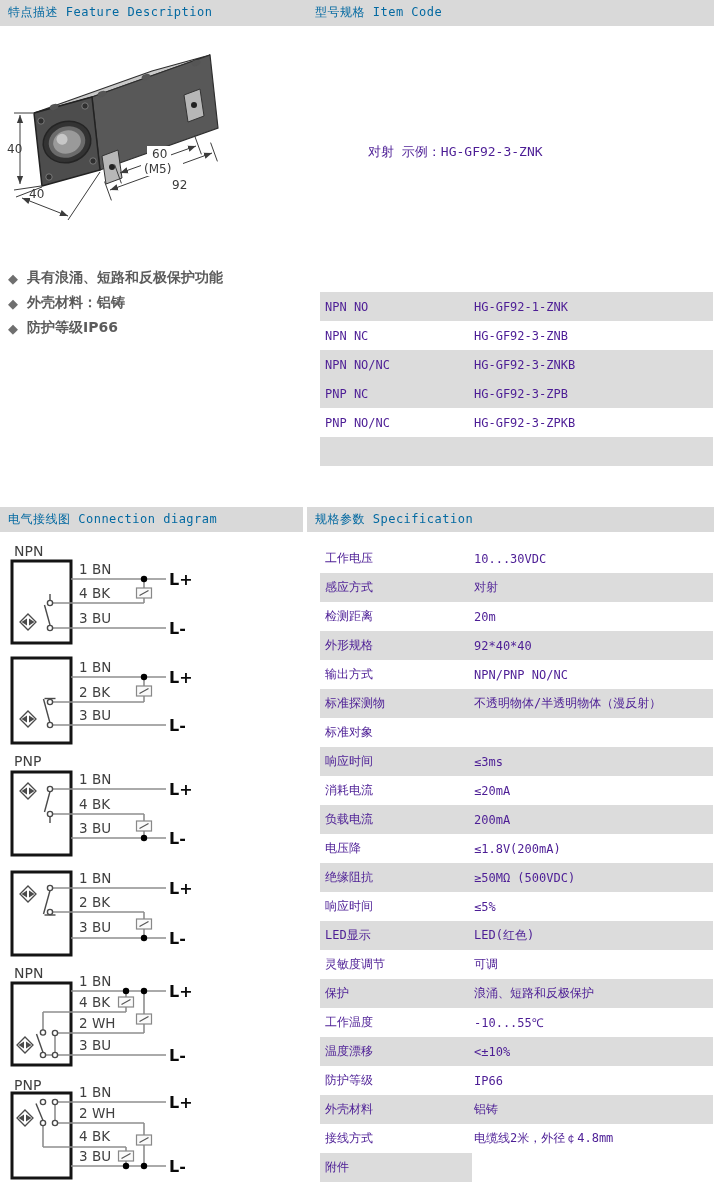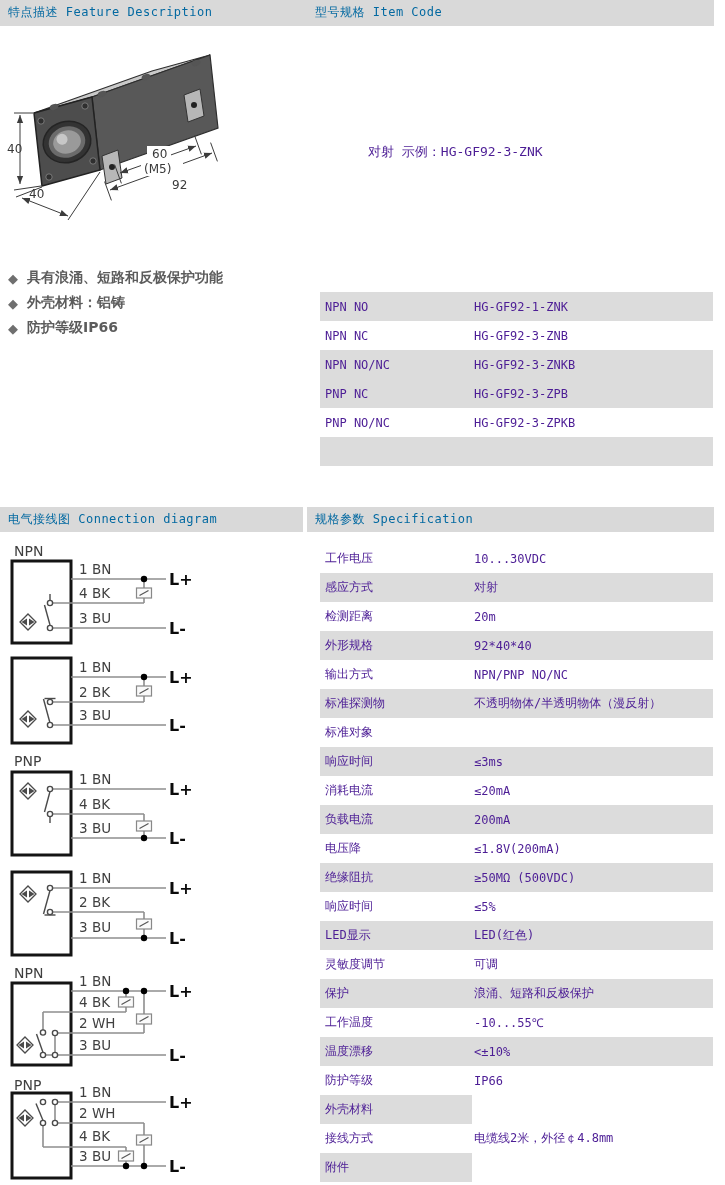--- a/index.html
+++ b/index.html
@@ -237,20 +237,21 @@
       <div class="trow">
         <span class="lab g">温度漂移</span>
         <span class="val g">&lt;±10%</span>
       </div>
       <div class="trow">
         <span class="lab">防护等级</span>
         <span class="val">IP66</span>
       </div>
       <div class="trow">
         <span class="lab g">外壳材料</span>
+        <span class="val g">铝铸</span>
       </div>
       <div class="trow">
         <span class="lab">接线方式</span>
         <span class="val">电缆线2米，外径￠4.8mm</span>
       </div>
       <div class="trow">
         <span class="lab g">附件</span>
         <span class="val"></span>
       </div>
     </div>

